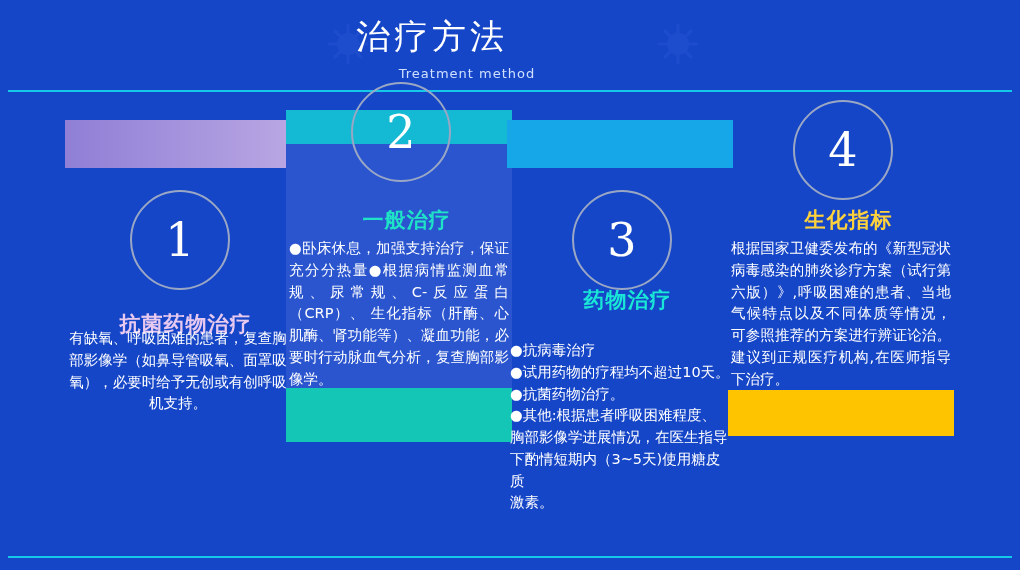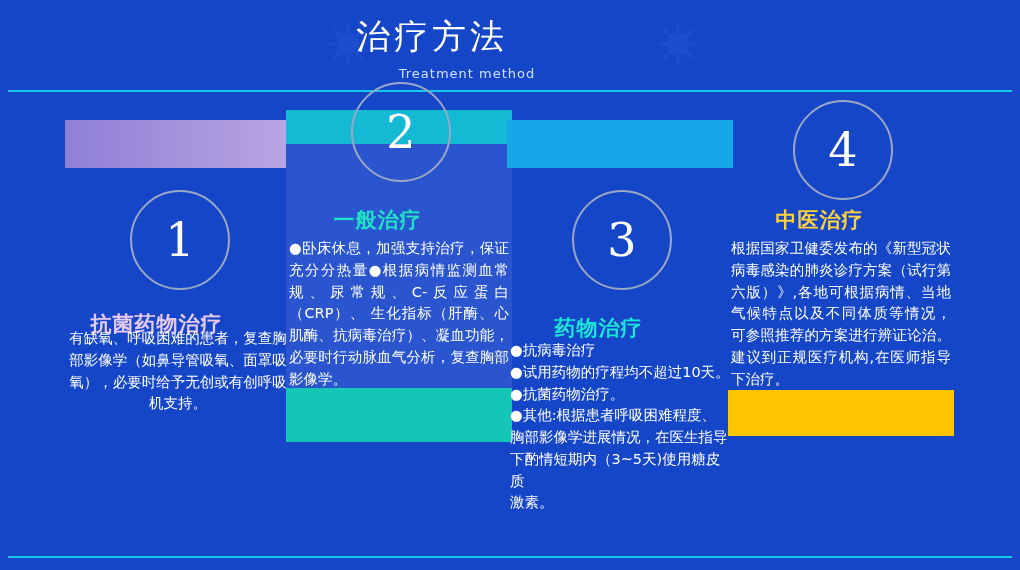--- a/index.html
+++ b/index.html
@@ -42,20 +42,21 @@
   }
   .num-circle{
     position:absolute;width:96px;height:96px;border-radius:50%;
     border:2px solid #9aa7c4;color:#ffffff;
     display:flex;align-items:center;justify-content:center;
     font-size:46px;font-family:"DejaVu Serif","Liberation Serif",serif;
   }
   .col-title{
     position:absolute;width:183px;text-align:center;font-size:21px;font-weight:bold;
     letter-spacing:1px;
+    padding-left:29px;
   }
   .col-text{
     position:absolute;width:220px;font-size:14.5px;line-height:1.5;color:#ffffff;
     text-align:justify;
   }
 
   
   #col1{left:65px;}
   #col1 .cap{top:10px;background:linear-gradient(90deg,#8f7fd6,#b9a6e3);}
   #col1 .num-circle{left:65px;top:80px;}
@@ -67,21 +68,21 @@
   #col2 .panel{position:absolute;left:0;top:0;width:226px;height:330px;background:#14b9d4;}
   #col2 .num-circle{left:65px;top:-28px;}
   #col2 .col-title{top:96px;color:#1fe3c6;}
   #col2 .col-text{left:3px;top:128px;}
   #col2 .botbar{position:absolute;left:0;top:278px;width:226px;height:54px;background:#13c6b5;}
 
   
   #col3{left:507px;}
   #col3 .cap{top:10px;background:#16a7e8;}
   #col3 .num-circle{left:65px;top:80px;}
-  #col3 .col-title{top:204px;color:#19e6d6;font-family:Liberation Serif, serif;}
+  #col3 .col-title{top:176px;color:#19e6d6;font-family:Liberation Serif, serif;}
   #col3 .col-text{left:3px;top:222px;}
 
   
   #col4{left:728px;}
   #col4 .num-circle{left:65px;top:-10px;}
   #col4 .col-title{top:96px;color:#ffd23b;}
   #col4 .col-text{left:3px;top:128px;}
   #col4 .botbar{position:absolute;left:0;top:280px;width:226px;height:46px;background:#ffc400;}
 
   .blue-block{position:absolute;background:#2a55cf;}
@@ -125,34 +126,34 @@
     <div class="col-title">抗菌药物治疗</div>
     <div class="col-text">有缺氧、呼吸困难的患者，复查胸部影像学（如鼻导管吸氧、面罩吸氧），必要时给予无创或有创呼吸机支持。</div>
   </div>
 
   <div class="col" id="col2">
     <div class="panel"></div>
     <div class="blue-block" style="left:0;top:34px;width:226px;height:244px;"></div>
     <div class="botbar"></div>
     <div class="num-circle">2</div>
     <div class="col-title">一般治疗</div>
-    <div class="col-text">●卧床休息，加强支持治疗，保证充分分热量●根据病情监测血常规、尿常规、C-反应蛋白（CRP）、 生化指标（肝酶、心肌酶、抗病毒治疗）、凝血功能，必要时行动脉血气分析，复查胸部影像学。</div>
+    <div class="col-text">●卧床休息，加强支持治疗，保证充分分热量●根据病情监测血常规、尿常规、C-反应蛋白（CRP）、 生化指标（肝酶、心肌酶、肾功能等）、凝血功能，必要时行动脉血气分析，复查胸部影像学。</div>
   </div>
 
   <div class="col" id="col3">
     <div class="cap"></div>
     <div class="num-circle">3</div>
     <div class="col-title">药物治疗</div>
     <div class="col-text" style="white-space:pre-line;text-align:left;margin-top:8px;">●抗病毒治疗
 ●试用药物的疗程均不超过10天。
 ●抗菌药物治疗。
 ●其他:根据患者呼吸困难程度、胸部影像学进展情况，在医生指导下酌情短期内（3~5天)使用糖皮质
 激素。</div>
   </div>
 
   <div class="col" id="col4">
     <div class="botbar"></div>
     <div class="num-circle">4</div>
-    <div class="col-title">中医治疗</div>
-    <div class="col-text">根据国家卫健委发布的《新型冠状病毒感染的肺炎诊疗方案（试行第六版）》,各地可根据病情、当地气候特点以及不同体质等情况， 可参照推荐的方案进行辨证论治。建议到正规医疗机构,在医师指导下治疗。</div>
+    <div class="col-title">生化指标</div>
+    <div class="col-text">根据国家卫健委发布的《新型冠状病毒感染的肺炎诊疗方案（试行第六版）》,呼吸困难的患者、当地气候特点以及不同体质等情况， 可参照推荐的方案进行辨证论治。建议到正规医疗机构,在医师指导下治疗。</div>
   </div>
 
 </div>
 
 </body></html>

